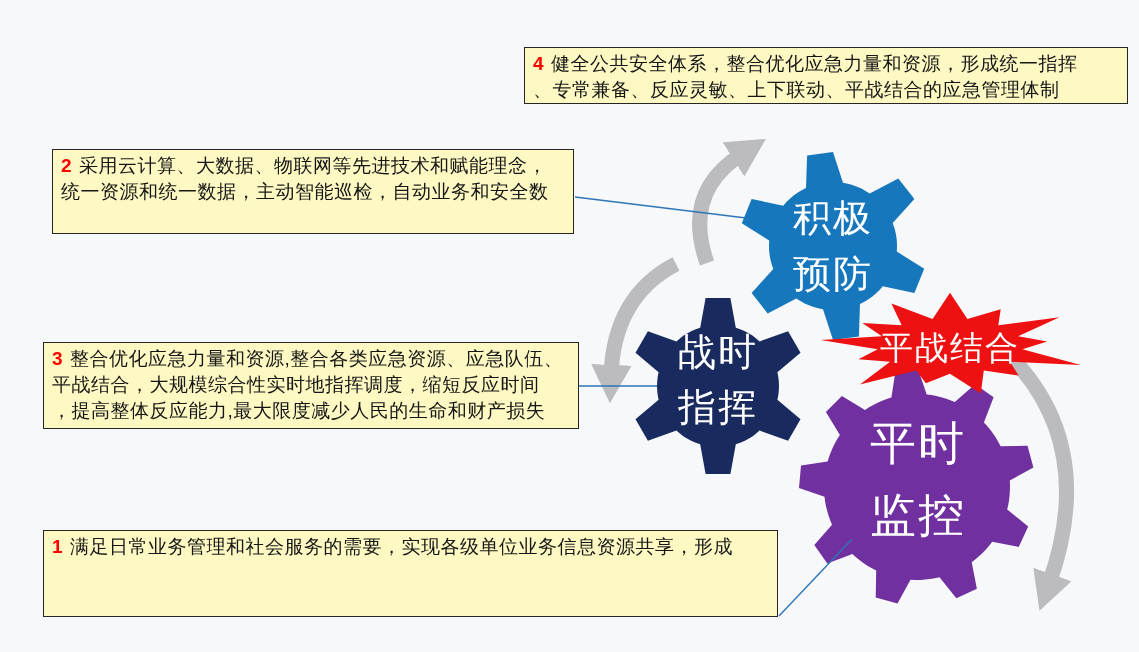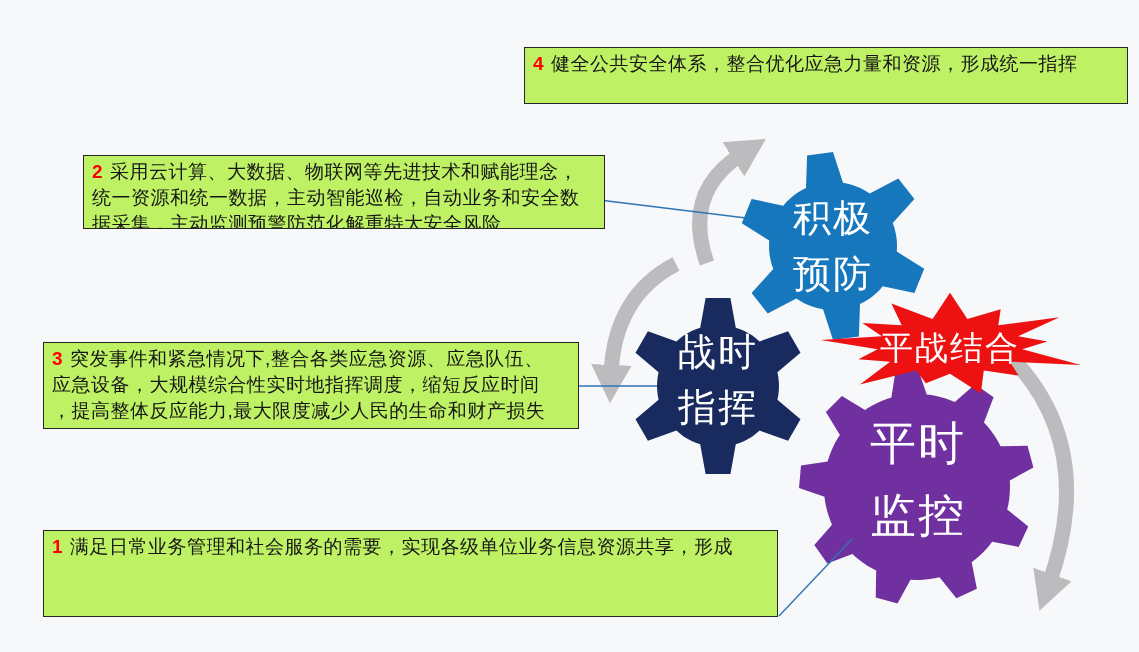--- a/index.html
+++ b/index.html
@@ -9,21 +9,21 @@
   }
   .canvas{
     position:relative;
     width:1139px;height:652px;
     background:#f7f8fa;
     overflow:hidden;
   }
   .scene{position:absolute;left:0;top:0;}
   .callout{
     position:absolute;
-    background:#bef264;
+    background:#fef9c3;
     border:1px solid #262626;
     box-sizing:border-box;
     padding:3px 8px 2px 8px;
     font-size:19px;
     line-height:26px;
     color:#161616;
     letter-spacing:0.5px;
     overflow:hidden;
   }
   .callout .line{white-space:nowrap;}
@@ -39,21 +39,21 @@
     letter-spacing:2px;
   }
   .gear-label.big{font-size:46px;}
   .burst-label{
     font-size:33px;
     fill:#ffffff;
     text-anchor:middle;
     letter-spacing:2px;
   }
   #box4{left:524px;top:47px;width:604px;height:57px;}
-  #box2{left:52px;top:155px;width:522px;height:74px;margin-left:31px;}
+  #box2{left:52px;top:149px;width:522px;height:85px;}
   #box3{left:43px;top:342px;width:536px;height:87px;}
   #box1{left:43px;top:530px;width:735px;height:87px;}
 </style>
 </head>
 <body>
 
 <div class="canvas">
 
   <svg class="scene" width="1139" height="652" viewBox="0 0 1139 652">
     <defs>
@@ -84,31 +84,31 @@
     <text x="718" y="420" class="gear-label">指挥</text>
 
     <text x="918" y="459" class="gear-label big">平时</text>
     <text x="918" y="531" class="gear-label big">监控</text>
 
     <text x="950" y="359" class="burst-label">平战结合</text>
   </svg>
 
   <div class="callout" id="box4">
     <div class="line"><span class="num">4</span><span>健全公共安全体系，整合优化应急力量和资源，形成统一指挥</span></div>
+    <div class="line">、专常兼备、反应灵敏、上下联动、平战结合的应急管理体制</div>
   </div>
 
   <div class="callout" id="box2">
     <div class="line"><span class="num">2</span><span>采用云计算、大数据、物联网等先进技术和赋能理念，</span></div>
     <div class="line">统一资源和统一数据，主动智能巡检，自动业务和安全数</div>
-    <div class="line">据采集，主动监测预警防范化解重特大安全风险</div>
   </div>
 
   <div class="callout" id="box3">
-    <div class="line"><span class="num">3</span><span>突发事件和紧急情况下,整合各类应急资源、应急队伍、</span></div>
-    <div class="line">应急设备，大规模综合性实时地指挥调度，缩短反应时间</div>
+    <div class="line"><span class="num">3</span><span>整合优化应急力量和资源,整合各类应急资源、应急队伍、</span></div>
+    <div class="line">平战结合，大规模综合性实时地指挥调度，缩短反应时间</div>
     <div class="line">，提高整体反应能力,最大限度减少人民的生命和财产损失</div>
   </div>
 
   <div class="callout" id="box1">
     <div class="line"><span class="num">1</span><span>满足日常业务管理和社会服务的需要，实现各级单位业务信息资源共享，形成</span></div>
   </div>
 
 </div>
 
 </body></html>

